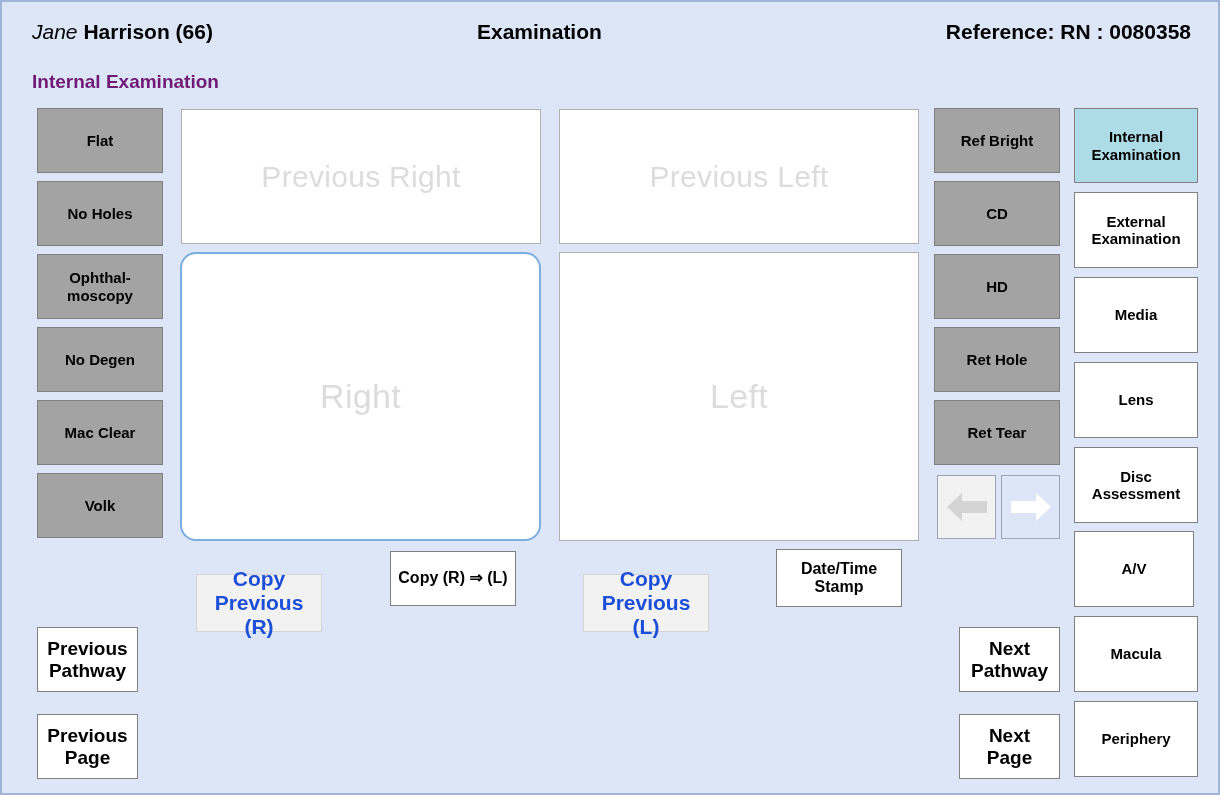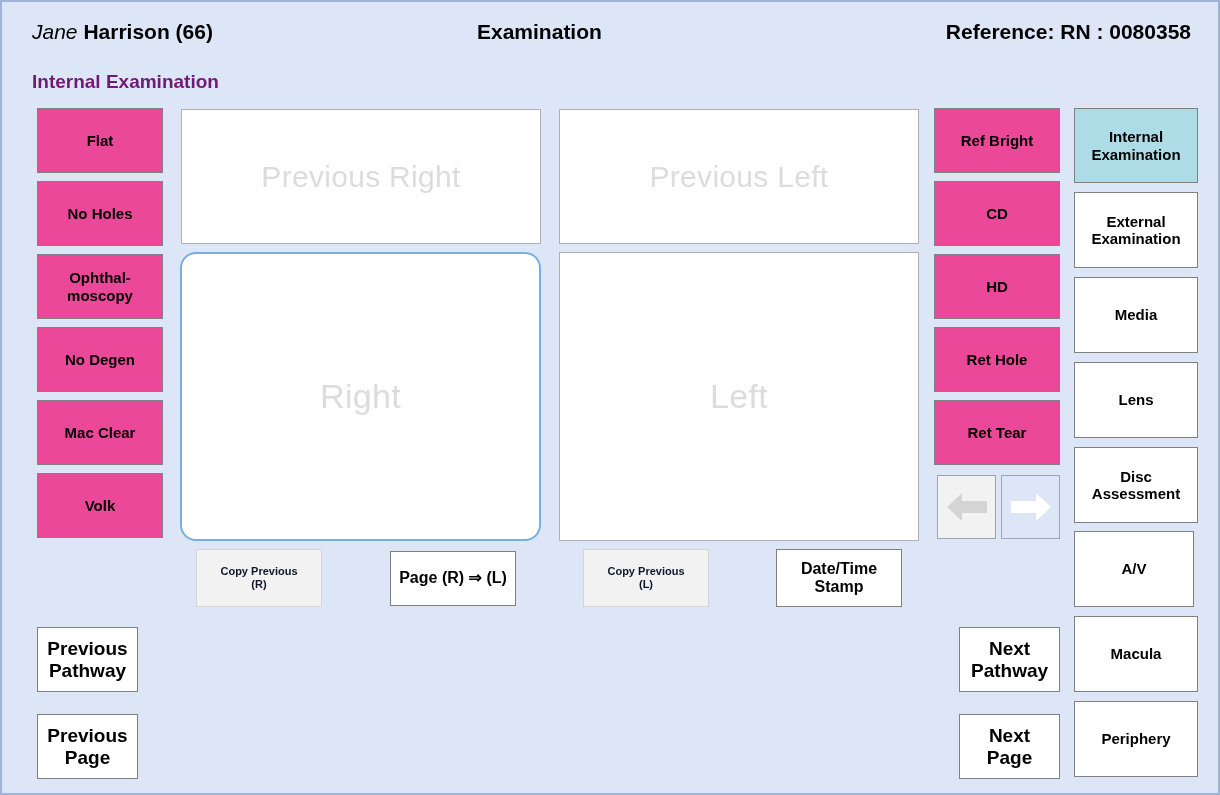--- a/index.html
+++ b/index.html
@@ -82,21 +82,21 @@
     text-align: center;
     font-weight: bold;
     color: #000;
     line-height: 1.15;
     cursor: pointer;
     user-select: none;
   }
 
   
   .btn-yellow {
-    background: #ec4899;
+    background: #a3a3a3;
     border: 1px solid #808080;
     font-size: 15px;
   }
 
   
   .btn-white {
     background: #ffffff;
     border: 1px solid #808080;
     font-size: 15px;
   }
@@ -105,23 +105,24 @@
   .btn-selected {
     background: #addbe6;
     border: 1px solid #808080;
     font-size: 15px;
   }
 
   
   .btn-disabled {
     background: #f2f2f2;
     border: 1px solid #d4d4d4;
-    color: #0f172a;
-    font-size: 11px;
+    color: #1d4ed8;
+    font-size: 21px;
     cursor: default;
+    margin-top: 25px;
   }
 
   
   .btn-page {
     background: #ffffff;
     border: 1px solid #808080;
     font-size: 19px;
   }
 
   
@@ -197,21 +198,21 @@
   </div>
 
   <div class="panel panel-focused" style="left:178px; top:250px; width:361px; height:289px;border-radius:16px;">
     <span class="panel-label panel-label-lg">Right</span>
   </div>
   <div class="panel panel-plain" style="left:557px; top:250px; width:360px; height:289px;">
     <span class="panel-label panel-label-lg">Left</span>
   </div>
 
   <div class="btn btn-disabled" style="left:194px; top:547px; width:126px; height:58px;">Copy Previous<br>(R)</div>
-  <div class="btn btn-white" style="left:388px; top:549px; width:126px; height:55px; font-size:16px;">Page (R) ⇒ (L)</div>
+  <div class="btn btn-white" style="left:388px; top:549px; width:126px; height:55px; font-size:16px;">Copy (R) ⇒ (L)</div>
   <div class="btn btn-disabled" style="left:581px; top:547px; width:126px; height:58px;">Copy Previous<br>(L)</div>
   <div class="btn btn-white" style="left:774px; top:547px; width:126px; height:58px; font-size:16px;">Date/Time<br>Stamp</div>
 
   <div class="btn btn-yellow" style="left:932px; top:106px; width:126px; height:65px;">Ref Bright</div>
   <div class="btn btn-yellow" style="left:932px; top:179px; width:126px; height:65px;">CD</div>
   <div class="btn btn-yellow" style="left:932px; top:252px; width:126px; height:65px;">HD</div>
   <div class="btn btn-yellow" style="left:932px; top:325px; width:126px; height:65px;">Ret Hole</div>
   <div class="btn btn-yellow" style="left:932px; top:398px; width:126px; height:65px;">Ret Tear</div>
 
   <div class="arrow-btn arrow-prev" style="left:935px; top:473px; width:59px; height:64px;">

